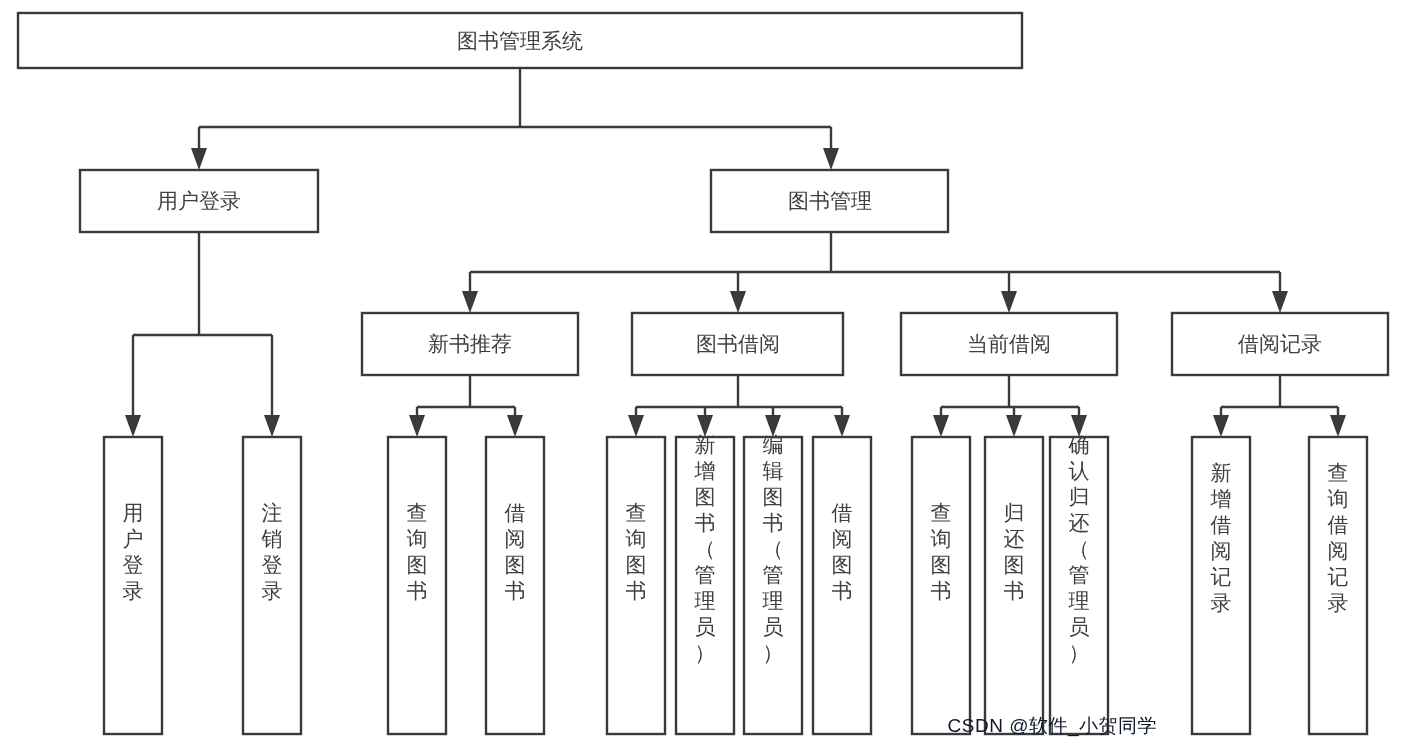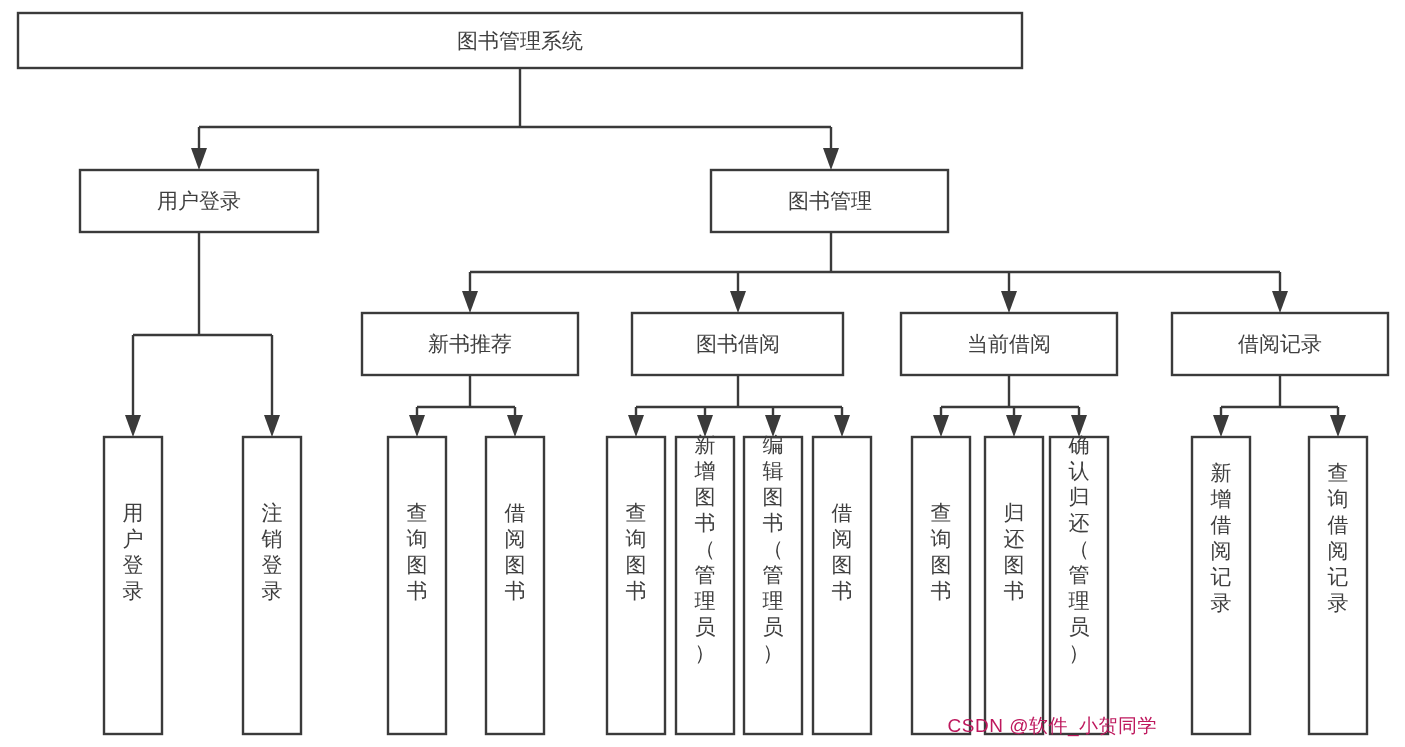--- a/index.html
+++ b/index.html
@@ -54,21 +54,21 @@
     font-family: "Liberation Sans", "DejaVu Sans", sans-serif;
     font-size: 21px;
     text-anchor: middle;
   }
   .watermark-text {
     position: absolute;
     right: 14px;
     bottom: 8px;
     font-family: "Liberation Sans", "DejaVu Sans", sans-serif;
     font-size: 19px;
-    color: #be185d;
+    color: #0f172a;
     letter-spacing: 0.5px;
     white-space: nowrap;
     user-select: none;
   }
 </style>
 </head>
 <body>
 
 <div id="diagram-root">
 

